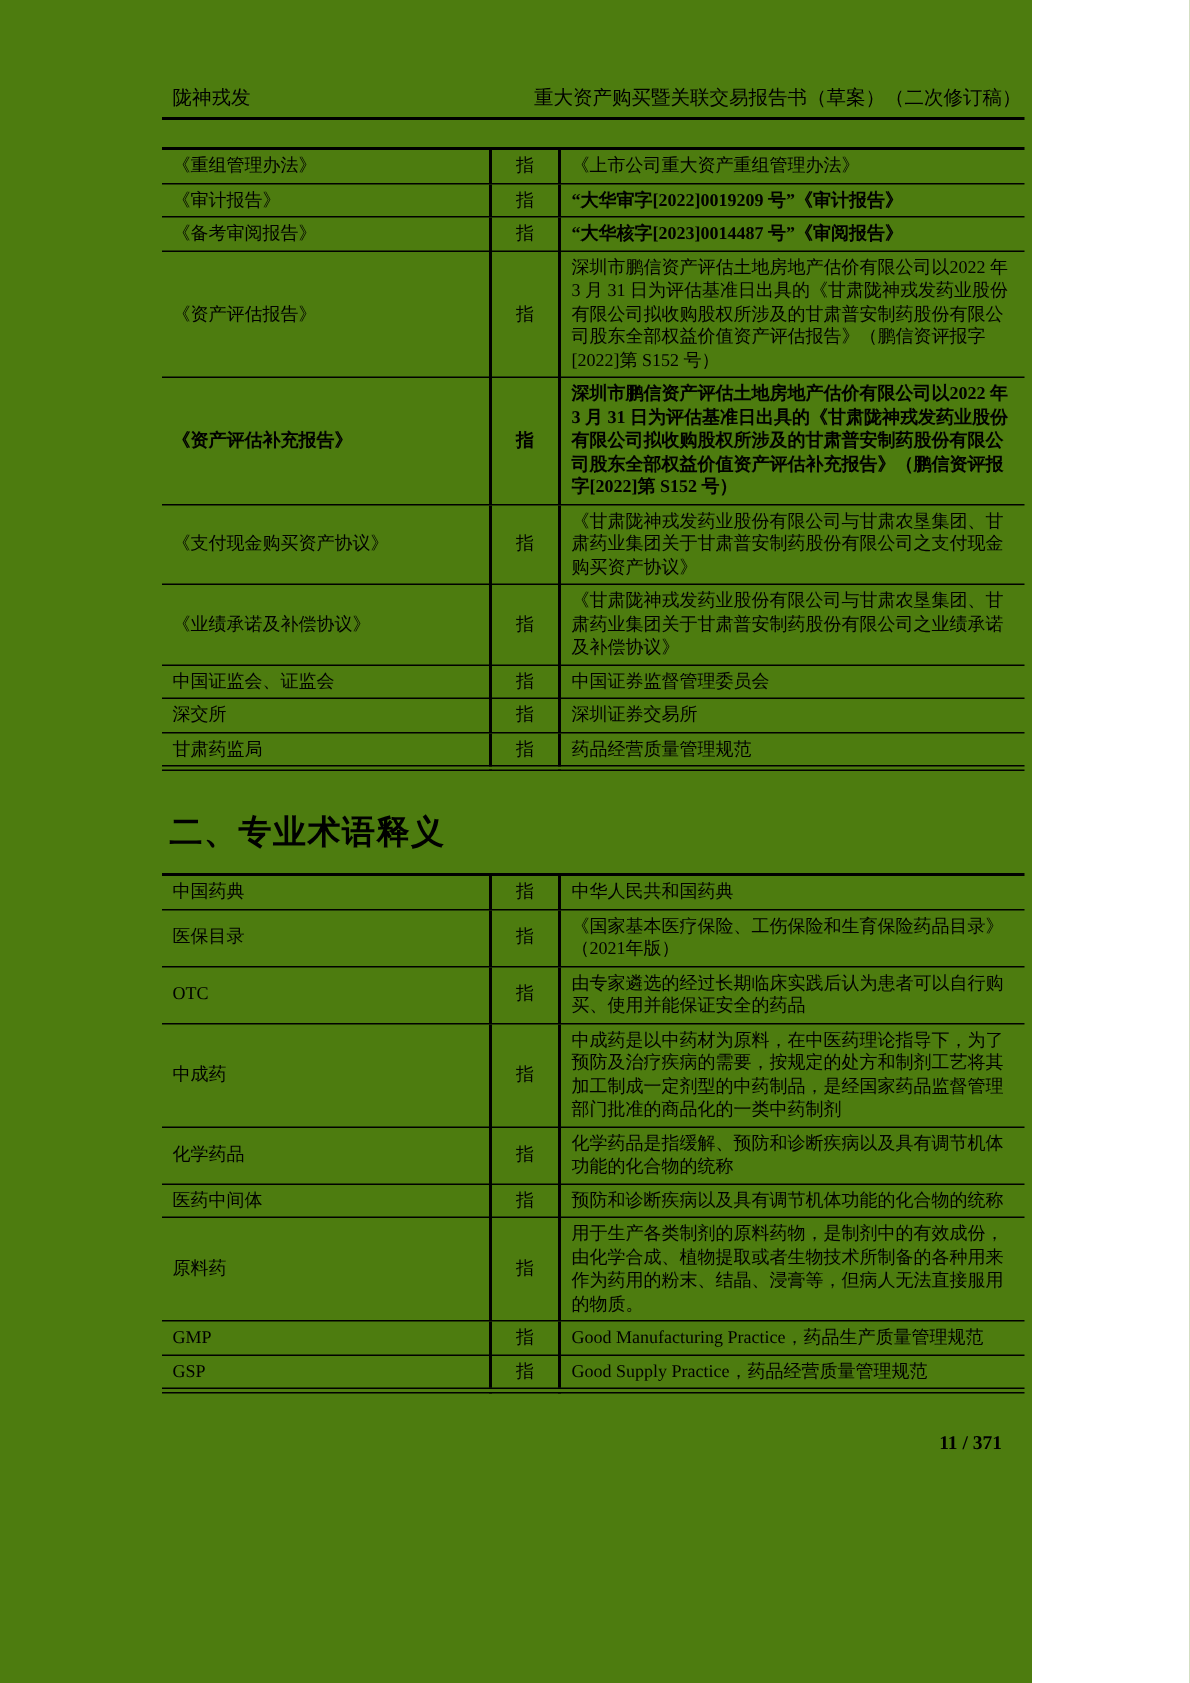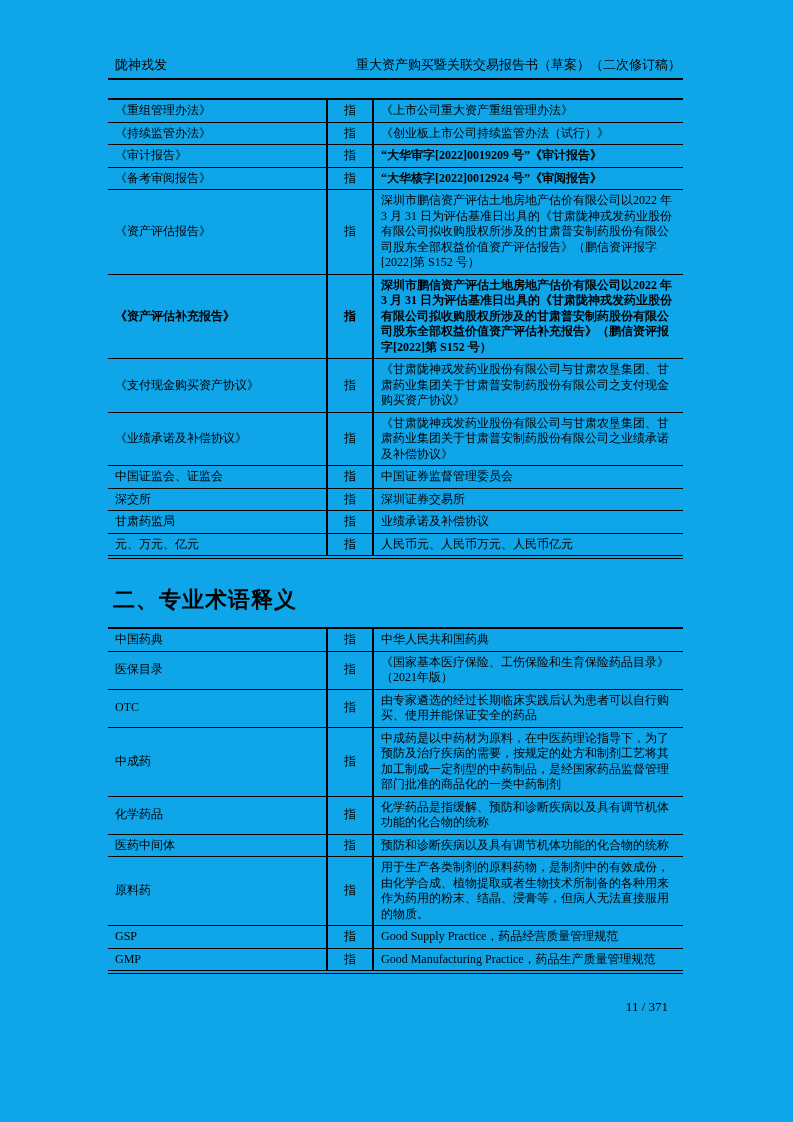--- a/index.html
+++ b/index.html
@@ -4,22 +4,22 @@
 <style>
   * { margin: 0; padding: 0; box-sizing: border-box; }
   html, body { background: #ffffff; }
   body {
     width: 793px; height: 1122px;
     font-family: "Liberation Serif", "DejaVu Serif", serif;
     color: #000;
   }
   .page {
     position: relative;
-    width: 793px; height: 1122px;
-    background: #0ea5e9;
+    width: 688px; height: 1122px;
+    background: #4d7c0f;
     overflow: hidden;
   }
   .content {
     position: absolute;
     left: 108px; top: 0;
     width: 575px;
   }
   
   .header {
     margin-top: 57px;
@@ -67,21 +67,21 @@
     font-size: 22px;
     line-height: 22px;
     letter-spacing: 1px;
   }
   
   .footer {
     margin-top: 25px;
     padding-right: 15px;
     text-align: right;
     font-size: 13px;
-    font-weight: normal;
+    font-weight: bold;
   }
 </style>
 </head>
 <body>
 
 <div class="page">
   <div class="content">
 
     <div class="header">
       <span>陇神戎发</span>
@@ -94,33 +94,28 @@
           <col style="width:46px">
           <col style="width:310px">
         </colgroup>
       <tbody>
         <tr>
           <td class="term">《重组管理办法》</td>
           <td class="zhi">指</td>
           <td class="def">《上市公司重大资产重组管理办法》</td>
         </tr>
         <tr>
-          <td class="term">《持续监管办法》</td>
-          <td class="zhi">指</td>
-          <td class="def">《创业板上市公司持续监管办法（试行）》</td>
-        </tr>
-        <tr>
           <td class="term">《审计报告》</td>
           <td class="zhi">指</td>
           <td class="def kb">“大华审字[2022]0019209 号”《审计报告》</td>
         </tr>
         <tr>
           <td class="term">《备考审阅报告》</td>
           <td class="zhi">指</td>
-          <td class="def kb">“大华核字[2022]0012924 号”《审阅报告》</td>
+          <td class="def kb">“大华核字[2023]0014487 号”《审阅报告》</td>
         </tr>
         <tr>
           <td class="term">《资产评估报告》</td>
           <td class="zhi">指</td>
           <td class="def">深圳市鹏信资产评估土地房地产估价有限公司以2022 年 3 月 31 日为评估基准日出具的《甘肃陇神戎发药业股份有限公司拟收购股权所涉及的甘肃普安制药股份有限公司股东全部权益价值资产评估报告》（鹏信资评报字[2022]第 S152 号）</td>
         </tr>
         <tr>
           <td class="term kb">《资产评估补充报告》</td>
           <td class="zhi kb">指</td>
           <td class="def kb">深圳市鹏信资产评估土地房地产估价有限公司以2022 年 3 月 31 日为评估基准日出具的《甘肃陇神戎发药业股份有限公司拟收购股权所涉及的甘肃普安制药股份有限公司股东全部权益价值资产评估补充报告》（鹏信资评报字[2022]第 S152 号）</td>
@@ -141,26 +136,21 @@
           <td class="def">中国证券监督管理委员会</td>
         </tr>
         <tr>
           <td class="term">深交所</td>
           <td class="zhi">指</td>
           <td class="def">深圳证券交易所</td>
         </tr>
         <tr>
           <td class="term">甘肃药监局</td>
           <td class="zhi">指</td>
-          <td class="def">业绩承诺及补偿协议</td>
-        </tr>
-        <tr>
-          <td class="term">元、万元、亿元</td>
-          <td class="zhi">指</td>
-          <td class="def">人民币元、人民币万元、人民币亿元</td>
+          <td class="def">药品经营质量管理规范</td>
         </tr>
       </tbody>
     </table>
 
     <div class="section-heading">二、专业术语释义</div>
 
     <table class="def-table" style="margin-top:2px">
       <colgroup>
           <col style="width:219px">
           <col style="width:46px">
@@ -196,28 +186,28 @@
           <td class="term">医药中间体</td>
           <td class="zhi">指</td>
           <td class="def">预防和诊断疾病以及具有调节机体功能的化合物的统称</td>
         </tr>
         <tr>
           <td class="term">原料药</td>
           <td class="zhi">指</td>
           <td class="def">用于生产各类制剂的原料药物，是制剂中的有效成份，由化学合成、植物提取或者生物技术所制备的各种用来作为药用的粉末、结晶、浸膏等，但病人无法直接服用的物质。</td>
         </tr>
         <tr>
+          <td class="term">GMP</td>
+          <td class="zhi">指</td>
+          <td class="def">Good Manufacturing Practice，药品生产质量管理规范</td>
+        </tr>
+        <tr>
           <td class="term">GSP</td>
           <td class="zhi">指</td>
           <td class="def">Good Supply Practice，药品经营质量管理规范</td>
-        </tr>
-        <tr>
-          <td class="term">GMP</td>
-          <td class="zhi">指</td>
-          <td class="def">Good Manufacturing Practice，药品生产质量管理规范</td>
         </tr>
       </tbody>
     </table>
 
     <div class="footer">11 / 371</div>
 
   </div>
 </div>
 
 </body></html>

